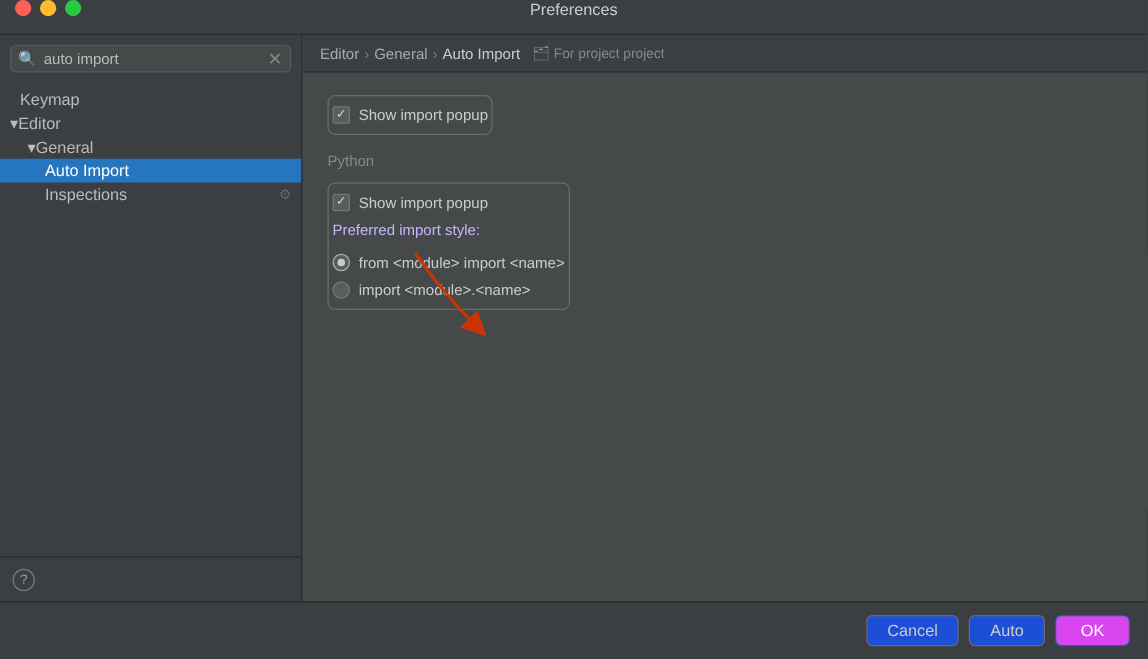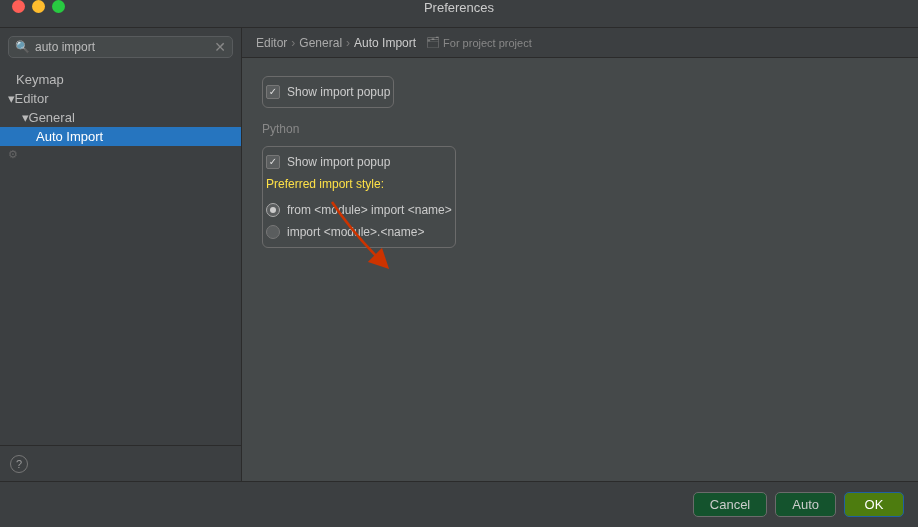--- a/index.html
+++ b/index.html
@@ -263,21 +263,21 @@
 
     .radio-circle.selected::after {
       content: '';
       width: 6px;
       height: 6px;
       border-radius: 50%;
       background: #ccc;
     }
 
     .preferred-label {
-      color: #fde047;
+      color: #c4b5fd;
       font-size: 12px;
       margin-bottom: 4px;
     }
 
     
     .footer {
       height: 46px;
       background: #3c3f41;
       border-top: 1px solid #2b2b2b;
       display: flex;
@@ -285,30 +285,30 @@
       justify-content: flex-end;
       padding: 0 14px;
       gap: 8px;
       flex-shrink: 0;
     }
 
     .btn {
       padding: 4px 16px;
       border-radius: 5px;
       border: 1px solid #6b6b6b;
-      background: #14532d;
+      background: #1d4ed8;
       color: #ccc;
       font-size: 13px;
       cursor: pointer;
       min-width: 60px;
       text-align: center;
     }
 
     .btn-primary {
-      background: #4d7c0f;
+      background: #d946ef;
       border-color: #1f60a0;
       color: #fff;
     }
   </style>
 </head>
 <body>
 
 <div class="title-bar">
   <div class="title-bar-controls">
     <div class="traffic-light tl-close"></div>
@@ -341,20 +341,21 @@
       <div class="tree-item">
         <span style="padding-left:14px;">▾ </span>
         <span>General</span>
       </div>
 
       <div class="tree-item active">
         <span style="padding-left:28px;">Auto Import</span>
       </div>
 
       <div class="tree-item">
+        <span style="padding-left:28px; flex:1;">Inspections</span>
         <span style="color:#666; font-size:11px;">⚙</span>
       </div>
 
     </div>
 
     <div class="sidebar-bottom">
       <div class="help-icon">?</div>
     </div>
   </div>
 

